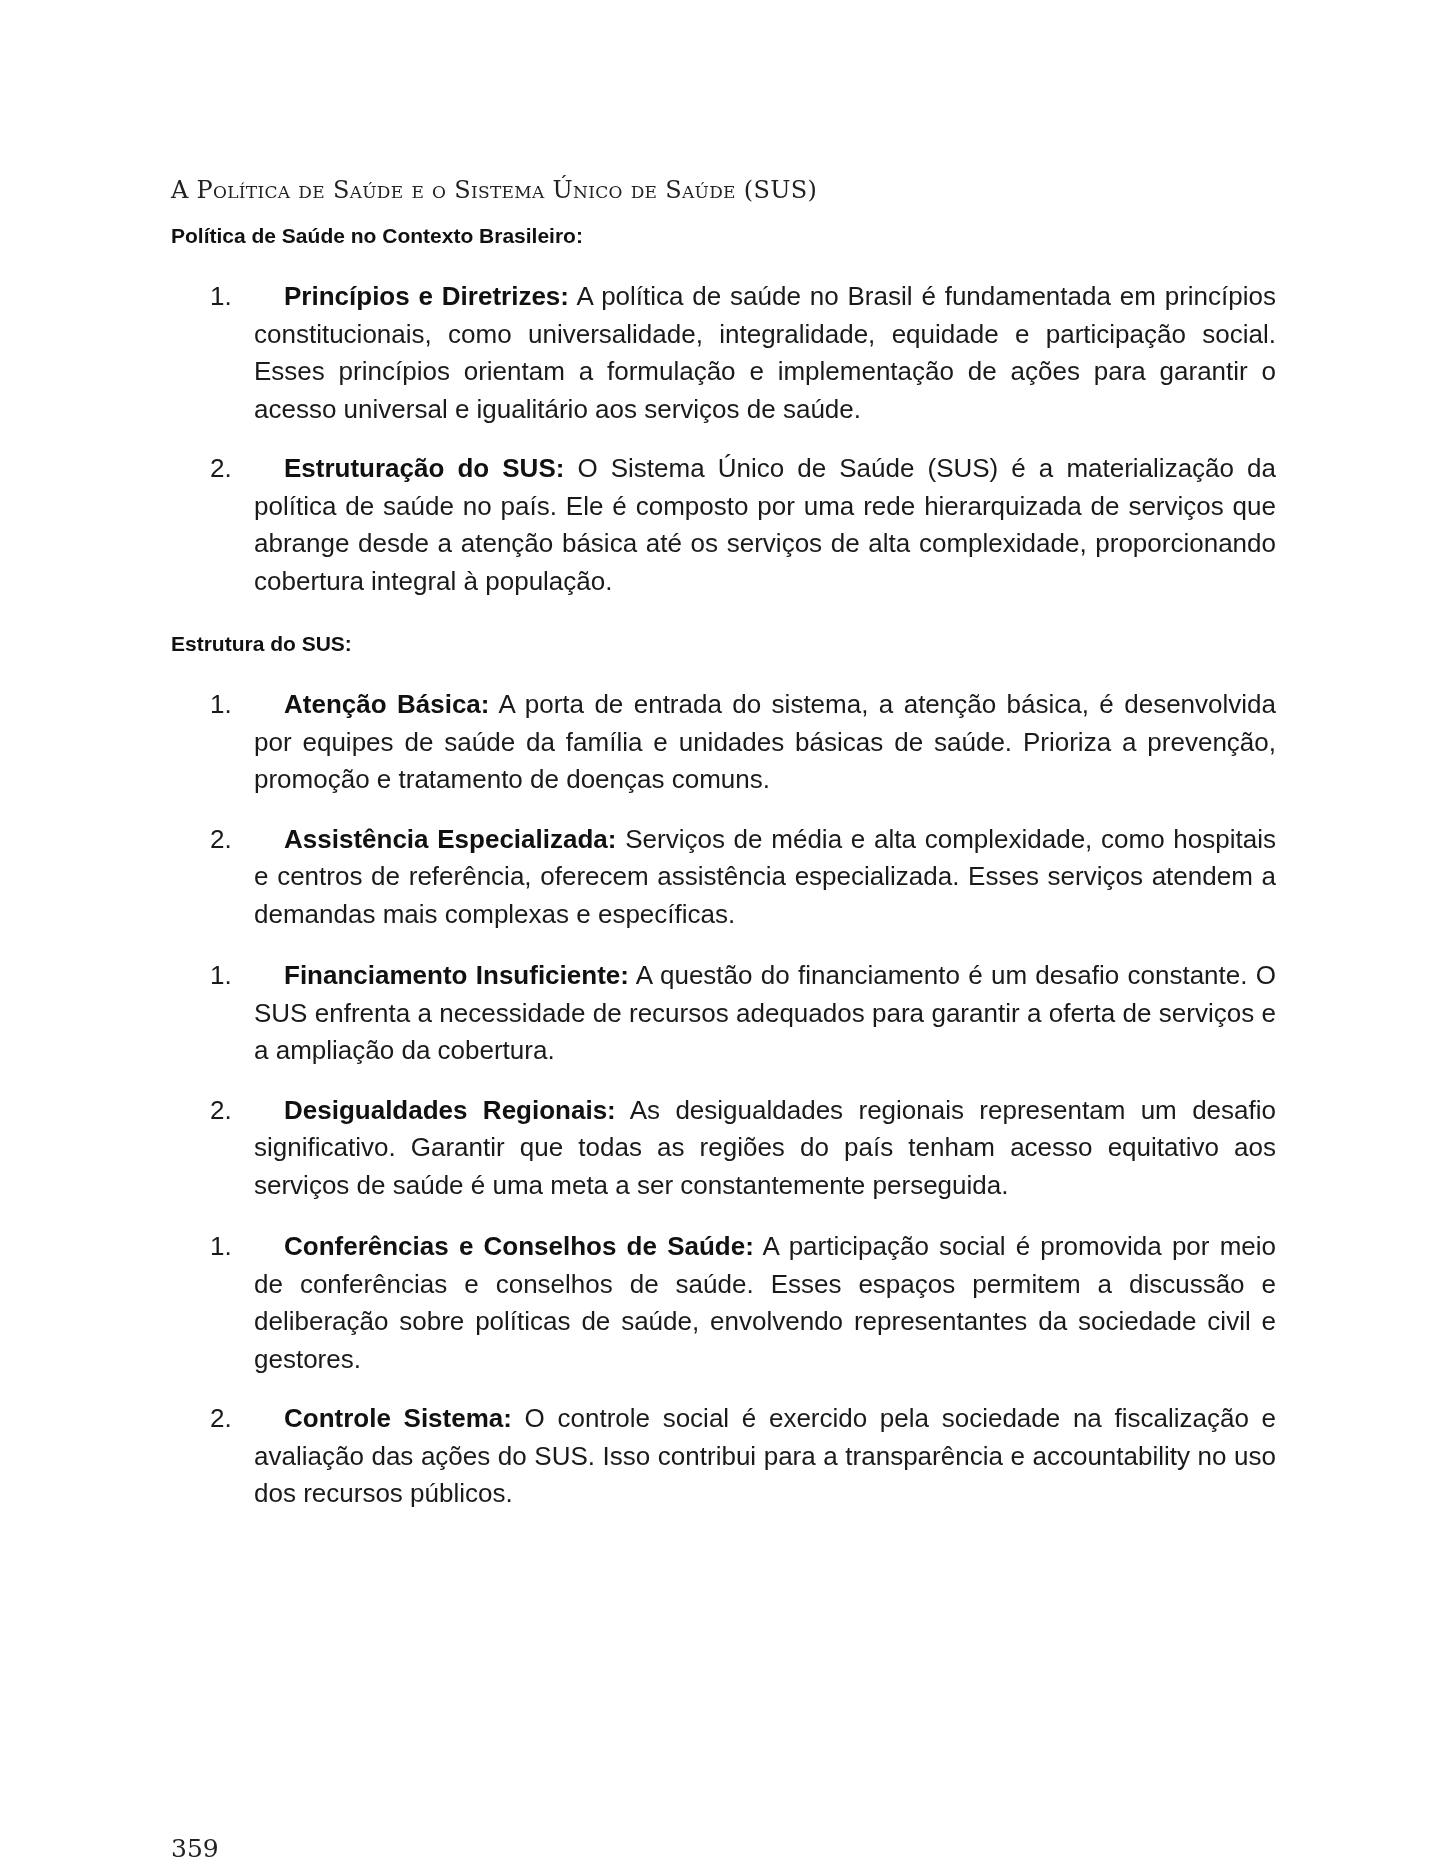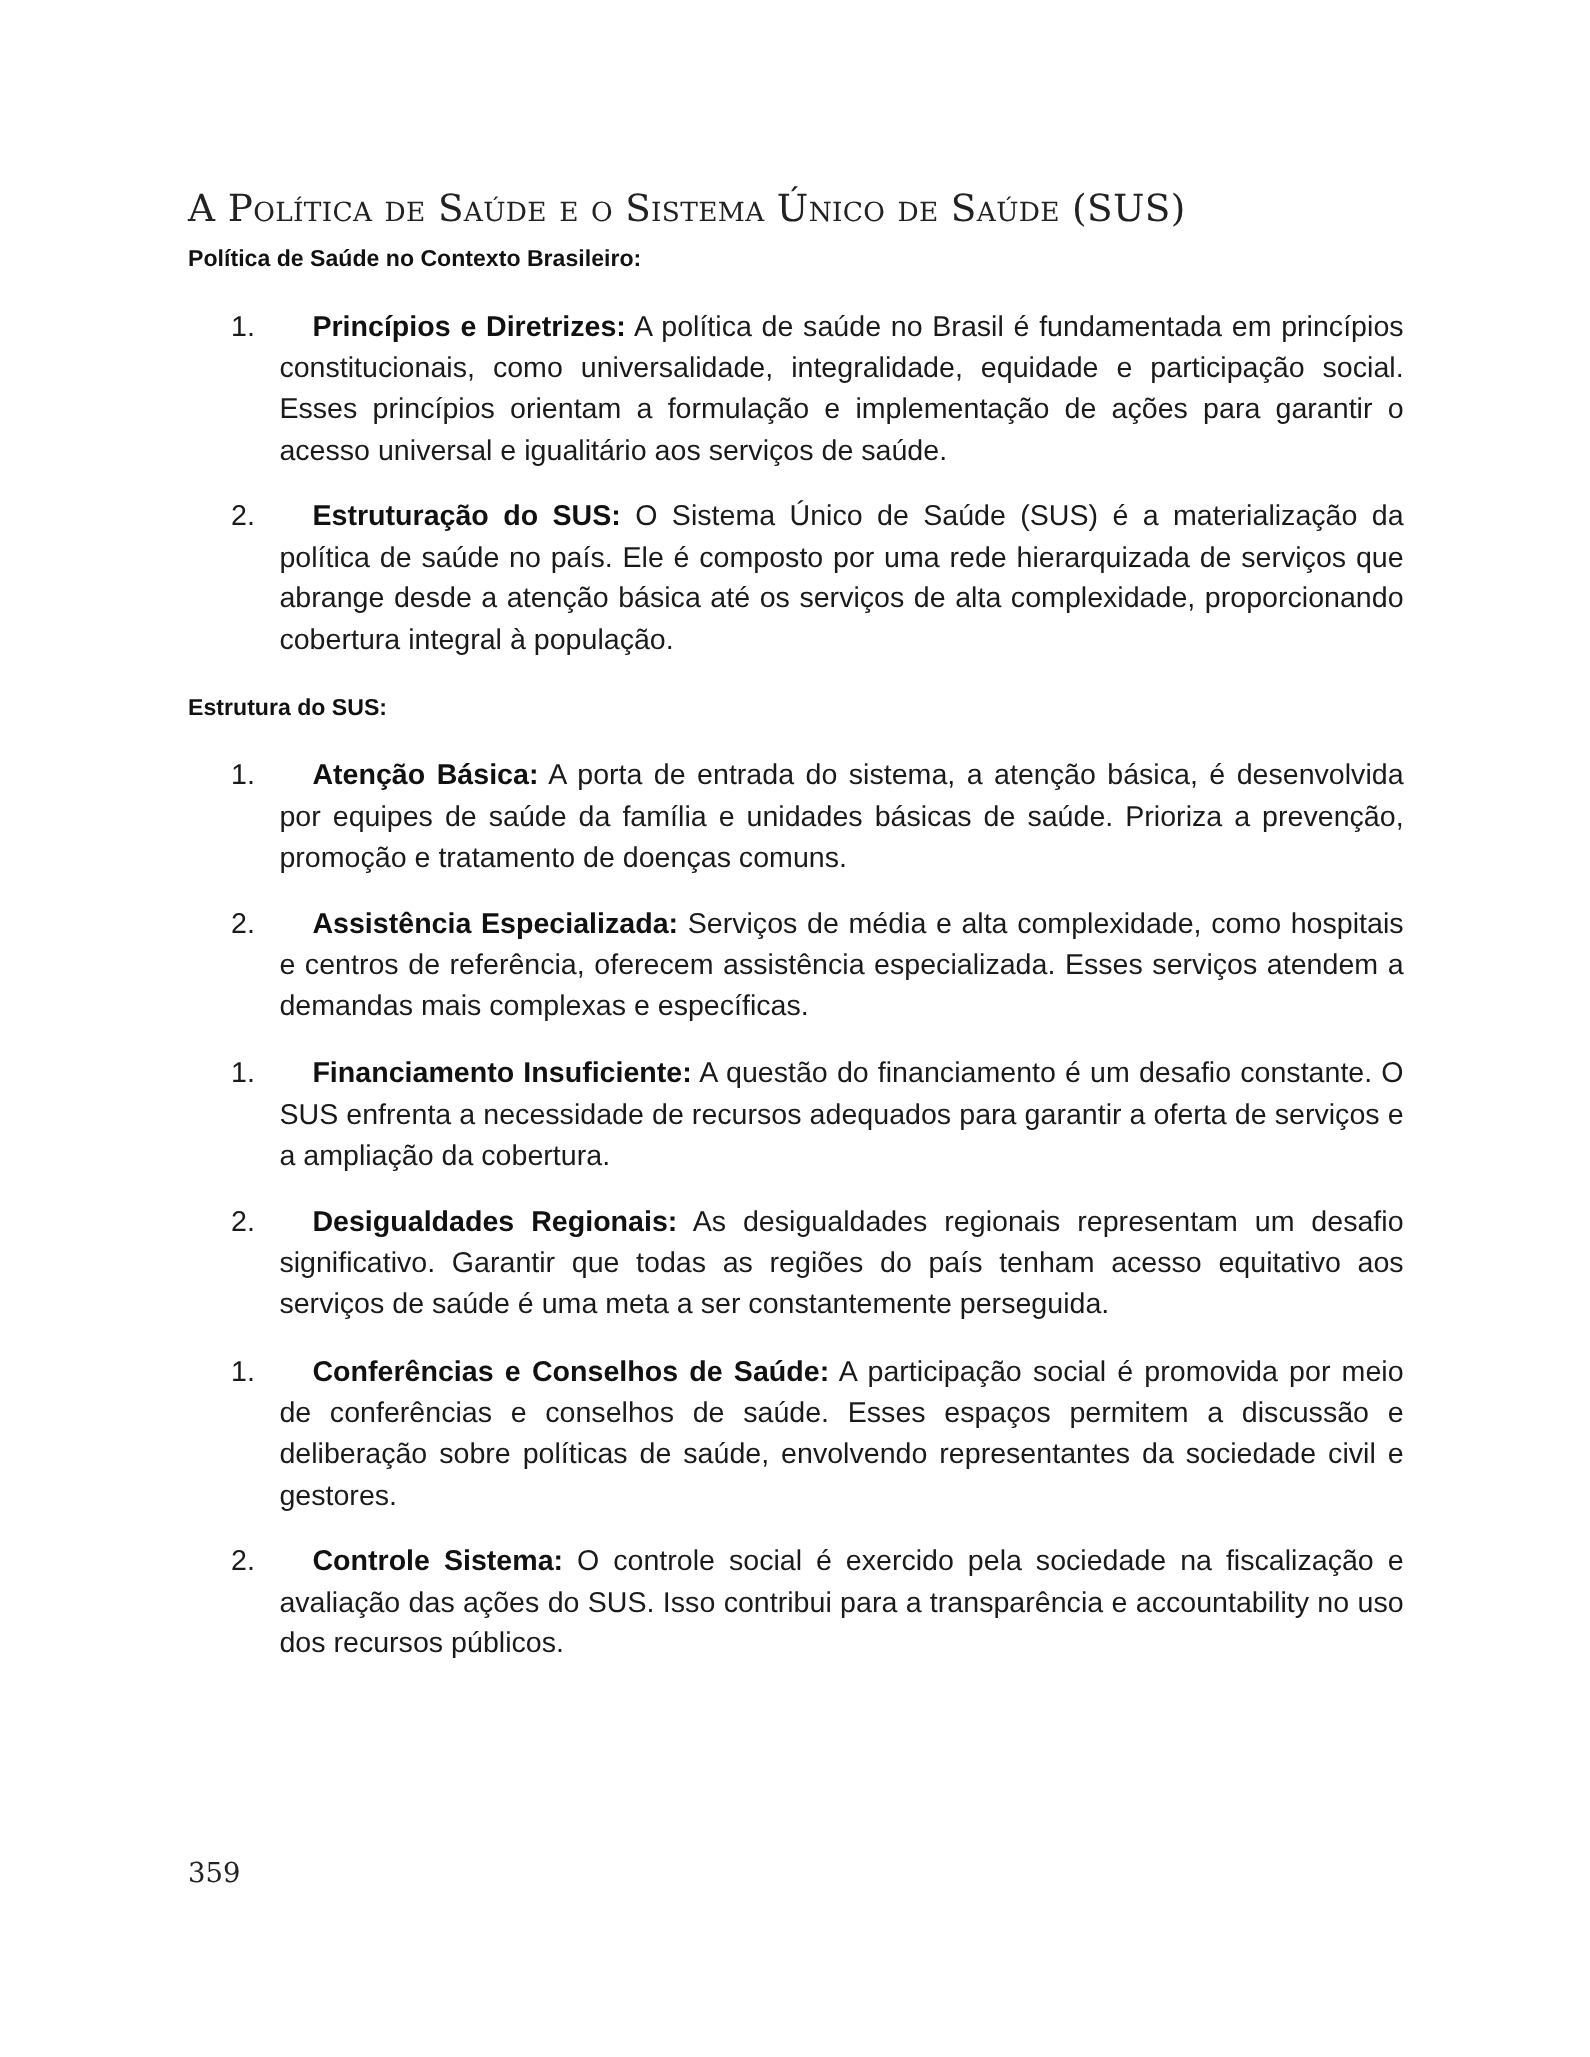--- a/index.html
+++ b/index.html
@@ -1,25 +1,25 @@
 <!DOCTYPE html>
 <html><head>
 <meta charset="utf-8">
 <style>
   html, body { margin: 0; padding: 0; background: #ffffff; }
   body { width: 1445px; height: 1870px; position: relative; overflow: hidden; color: #1a1a1a; }
   .page { position: absolute; left: 171px; top: 170px; width: 1105px; }
-  .title { font-family: "DejaVu Serif", "Liberation Serif", serif; font-size: 34px; letter-spacing: 0.3px; margin: 0 0 6px 0; color: #222; font-variant: small-caps; font-weight: normal; line-height: 40px; }
+  .title { font-family: "DejaVu Serif", "Liberation Serif", serif; font-size: 24px; letter-spacing: 0.3px; margin: 0 0 6px 0; color: #222; font-variant: small-caps; font-weight: normal; line-height: 40px; }
   .section-heading { font-family: "Liberation Sans", sans-serif; font-weight: bold; font-size: 21px; margin: 0; line-height: 40px; color: #111; }
   .list { list-style: none; margin: 22px 0 24px 0; padding: 0; }
   .item { position: relative; padding-left: 83px; font-family: "Liberation Sans", sans-serif; font-size: 26px; line-height: 37.5px; text-align: justify; margin-bottom: 22px; color: #1a1a1a; }
   .item:last-child { margin-bottom: 0; }
   .num { position: absolute; left: 39px; top: 0; }
   .term { font-weight: bold; color: #111; margin-left: 30px; }
-  .page-number { position: absolute; left: 171px; top: 1688px; font-family: "DejaVu Serif", "Liberation Serif", serif; font-size: 25px; color: #222; }
+  .page-number { position: absolute; left: 171px; top: 1834px; font-family: "DejaVu Serif", "Liberation Serif", serif; font-size: 25px; color: #222; }
 </style>
 </head>
 <body>
 
 <div class="page">
   <h1 class="title">A Política de Saúde e o Sistema Único de Saúde (SUS)</h1>
 
   <h2 class="section-heading">Política de Saúde no Contexto Brasileiro:</h2>
   <ol class="list">
     <li class="item">

